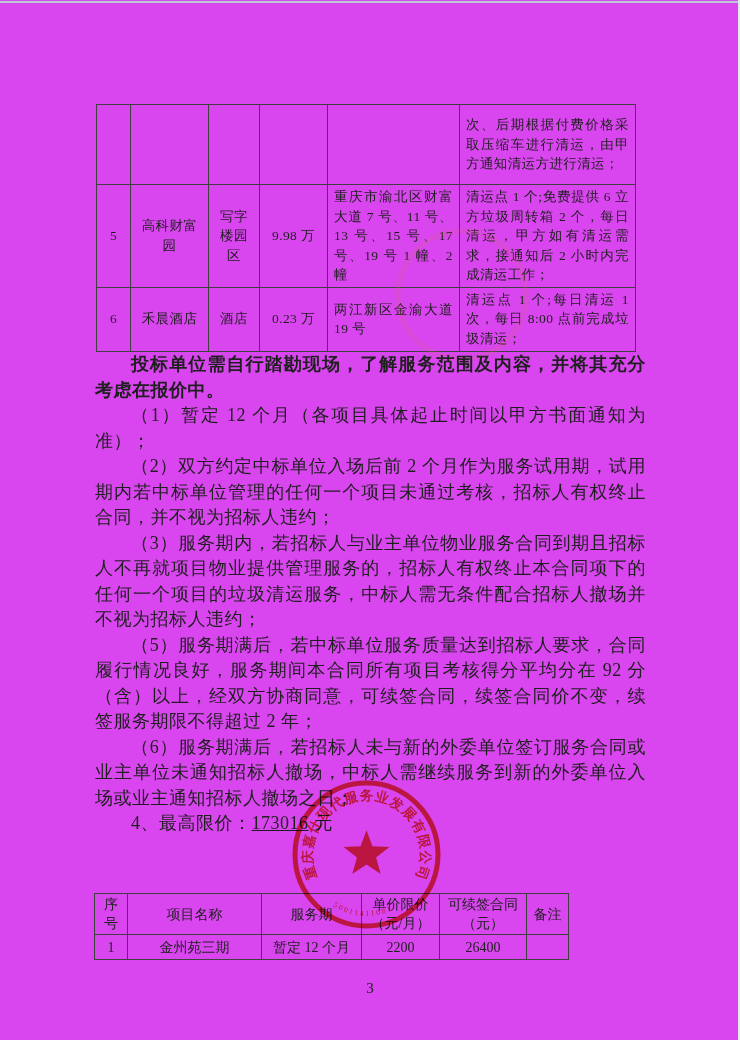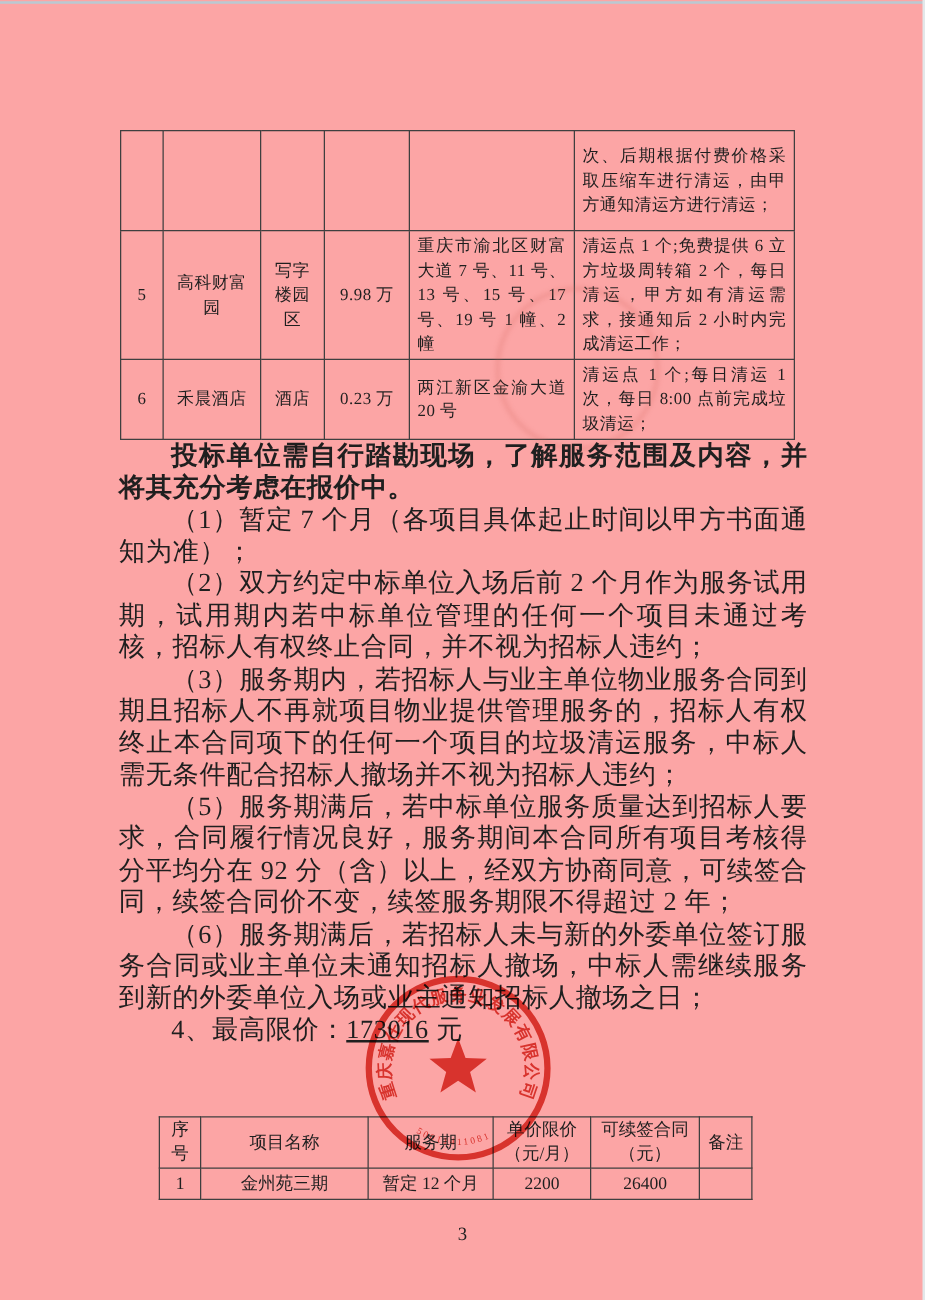--- a/index.html
+++ b/index.html
@@ -1,18 +1,18 @@
 <!DOCTYPE html>
 <html><head>
 <meta charset="utf-8">
 <style>
   html,body{margin:0;padding:0;background:#e9e9e9;}
   .page{
     position:relative;width:740px;height:1040px;margin:0 auto;
-    background:#fca5a5;overflow:hidden;
+    background:#d946ef;overflow:hidden;
     font-family:"Liberation Serif","DejaVu Serif",serif;
     color:#1f1f1f;
   }
   .scan-edge-top{position:absolute;left:0;top:1px;width:740px;height:2px;background:#b9c9d2;}
   .scan-edge-right{position:absolute;right:0;top:0;width:2px;height:1040px;background:#e3e8ea;}
 
   
   table{border-collapse:collapse;table-layout:fixed;}
   .t-top{position:absolute;left:96px;top:104px;width:539px;}
   .t-top td{
@@ -28,30 +28,30 @@
   
   .bleed-stamp{
     position:absolute;left:396px;top:229px;width:124px;height:124px;
     border:4px solid rgba(216,106,96,0.22);border-radius:50%;
     filter:blur(1.5px);
   }
 
   
   .body-text{
     position:absolute;left:95px;top:352px;width:551px;
-    font-size:21px;line-height:25.5px;letter-spacing:0.5px;
+    font-size:18px;line-height:25.5px;letter-spacing:0.5px;
     text-align:justify;
   }
   .body-text p{margin:0;text-indent:2em;}
   .p-bold{font-weight:700;}
   .limit-value{font-weight:400;text-decoration:underline;padding-right:2px;}
   .limit-suffix{margin-left:4px;}
 
   
-  .t-bottom{position:absolute;left:94px;top:893px;width:474px;margin-left:33px;}
+  .t-bottom{position:absolute;left:94px;top:893px;width:474px;}
   .t-bottom td,.t-bottom th{
     border:1px solid #3f3f3f;font-size:14px;line-height:19px;
     padding:1px 3px;vertical-align:middle;text-align:center;font-weight:400;
   }
   .t-bottom tr:nth-child(1){height:40px;}
   .t-bottom tr:nth-child(2){height:25px;}
   .num-bold{font-weight:700;font-size:14.5px;}
 
   
   .page-number{position:absolute;left:0;top:980px;width:740px;text-align:center;font-size:15px;}
@@ -94,31 +94,31 @@
         <td class="c-center">写字楼园区</td>
         <td class="c-center">9.98 万</td>
         <td class="c-just">重庆市渝北区财富大道 7 号、11 号、13 号、15 号、17 号、19 号 1 幢、2 幢</td>
         <td class="c-just">清运点 1 个;免费提供 6 立方垃圾周转箱 2 个，每日清运，甲方如有清运需求，接通知后 2 小时内完成清运工作；</td>
       </tr>
       <tr>
         <td class="c-center">6</td>
         <td class="c-center">禾晨酒店</td>
         <td class="c-center">酒店</td>
         <td class="c-center">0.23 万</td>
-        <td class="c-just">两江新区金渝大道 20 号</td>
+        <td class="c-just">两江新区金渝大道 19 号</td>
         <td class="c-just">清运点 1 个;每日清运 1 次，每日 8:00 点前完成垃圾清运；</td>
       </tr>
     </tbody>
   </table>
 
   <div class="bleed-stamp"></div>
 
   <div class="body-text">
     <p class="p-bold">投标单位需自行踏勘现场，了解服务范围及内容，并将其充分考虑在报价中。</p>
-    <p>（1）暂定 7 个月（各项目具体起止时间以甲方书面通知为准）；</p>
+    <p>（1）暂定 12 个月（各项目具体起止时间以甲方书面通知为准）；</p>
     <p>（2）双方约定中标单位入场后前 2 个月作为服务试用期，试用期内若中标单位管理的任何一个项目未通过考核，招标人有权终止合同，并不视为招标人违约；</p>
     <p>（3）服务期内，若招标人与业主单位物业服务合同到期且招标人不再就项目物业提供管理服务的，招标人有权终止本合同项下的任何一个项目的垃圾清运服务，中标人需无条件配合招标人撤场并不视为招标人违约；</p>
     <p>（5）服务期满后，若中标单位服务质量达到招标人要求，合同履行情况良好，服务期间本合同所有项目考核得分平均分在 92 分（含）以上，经双方协商同意，可续签合同，续签合同价不变，续签服务期限不得超过 2 年；</p>
     <p>（6）服务期满后，若招标人未与新的外委单位签订服务合同或业主单位未通知招标人撤场，中标人需继续服务到新的外委单位入场或业主通知招标人撤场之日；</p>
     <p>
       <span>4、最高限价：</span><span class="limit-value">173016</span><span class="limit-suffix">元</span>
     </p>
   </div>
 
   <table class="t-bottom">

